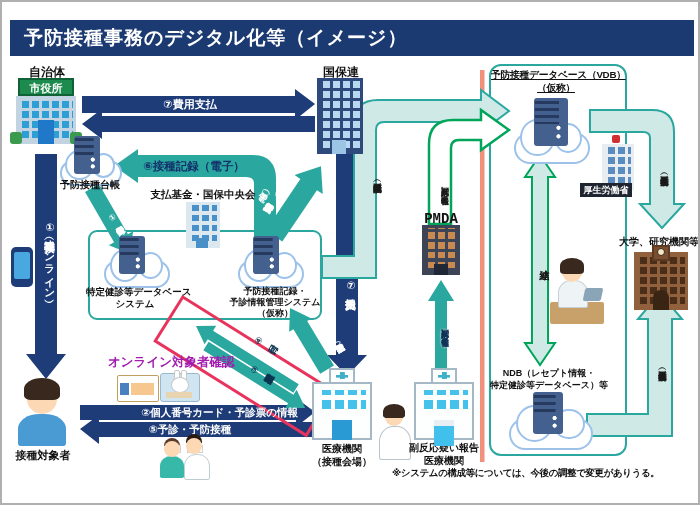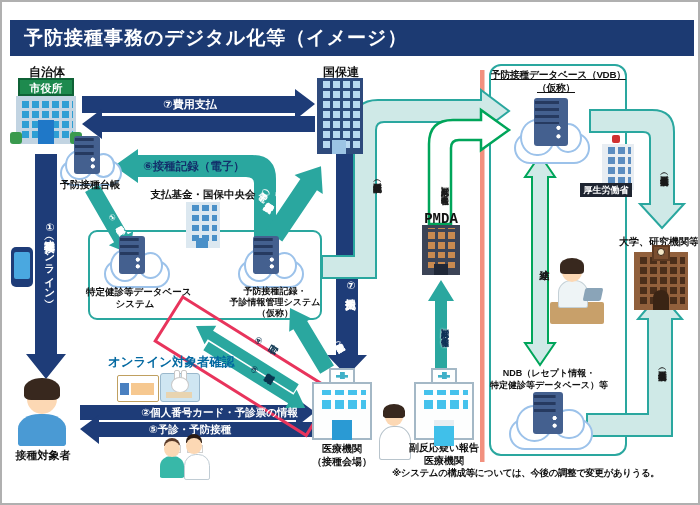--- a/index.html
+++ b/index.html
@@ -41,21 +41,21 @@
   .hosp-win{position:absolute;z-index:4;background-color:#45c2ec;
     background-image:
       repeating-linear-gradient(90deg,#fdfefe 0 4px,rgba(0,0,0,0) 4px 13px),
       repeating-linear-gradient(0deg,#fdfefe 0 5px,rgba(0,0,0,0) 5px 14px);}
   
   .head{position:absolute;background:#fcd8b4;border-radius:50%;z-index:4;}
   .hair{position:absolute;background:#38281e;border-radius:50% 50% 20% 20%;z-index:5;}
   .torso{position:absolute;border-radius:45% 45% 8% 8%;z-index:3;}
   .phone{position:absolute;background:#1e3c78;border-radius:5px;z-index:3;}
   .phone::before{content:"";position:absolute;left:3px;right:3px;top:5px;bottom:8px;background:#4aa8e0;border-radius:2px;}
-  .note-red{color:#0369a1;}
+  .note-red{color:#a21caf;}
   .u{text-decoration:underline;}
   .ul-line{text-decoration:underline;}
 </style>
 </head>
 <body>
 
 <div id="stage">
 
   <div class="titlebar">
     <span>予防接種事務のデジタル化等（イメージ）</span>

